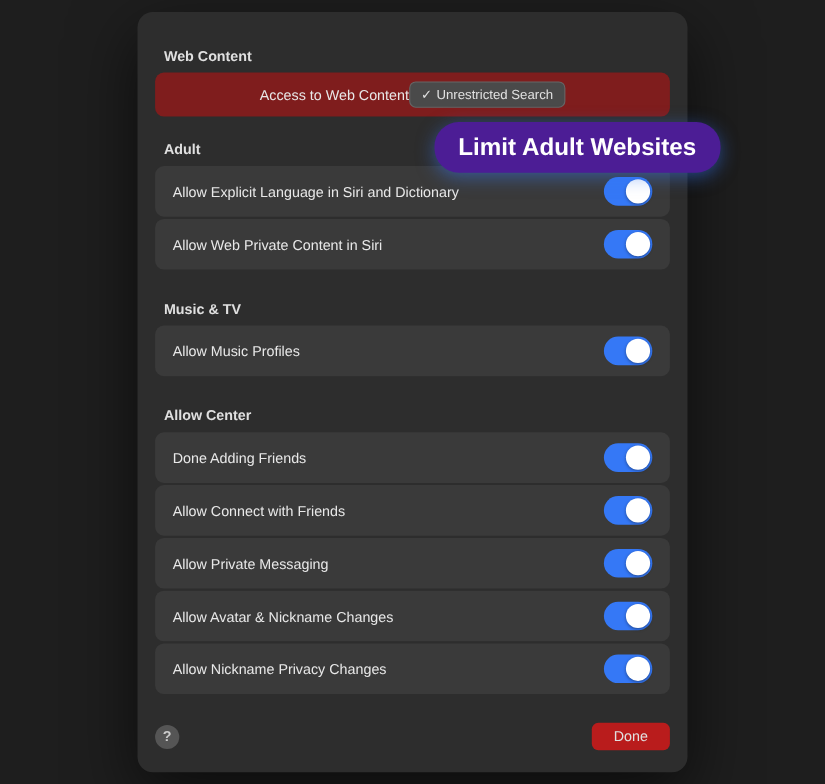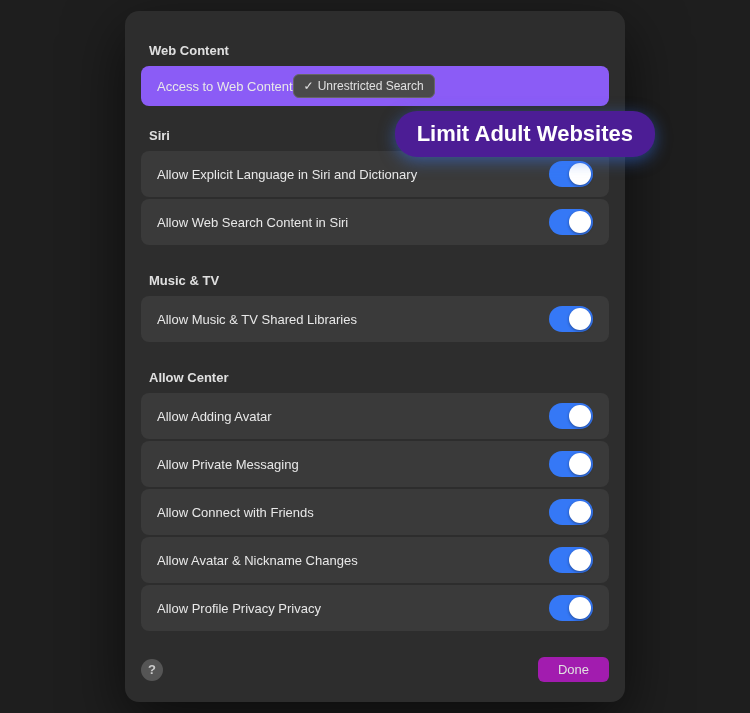--- a/index.html
+++ b/index.html
@@ -73,23 +73,23 @@
       border-radius: 50%;
       top: 2px;
       right: 2px;
       box-shadow: 0 1px 3px rgba(0,0,0,0.4);
     }
 
     
     .web-content-row {
       display: flex;
       align-items: center;
-      justify-content: flex-start;
+      justify-content: center;
       padding: 8px 16px;
-      background: #8b5cf6;
+      background: #7f1d1d;
       border-radius: 8px;
       margin: 2px 16px;
     }
 
     .web-content-label {
       font-size: 13px;
       color: #e8e8e8;
     }
 
     .dropdown-btn {
@@ -141,21 +141,21 @@
       font-size: 13px;
       font-weight: 700;
       display: flex;
       align-items: center;
       justify-content: center;
       cursor: pointer;
       border: none;
     }
 
     .done-btn {
-      background: #a21caf;
+      background: #b91c1c;
       border: none;
       border-radius: 6px;
       color: #e0e0e0;
       font-size: 13px;
       padding: 5px 20px;
       cursor: pointer;
     }
 
     .divider-space {
       height: 6px;
@@ -175,63 +175,63 @@
     <div class="web-content-row">
       <span class="web-content-label">Access to Web Content</span>
       <button class="dropdown-btn">
         <span class="checkmark">✓</span>
         <span>Unrestricted Search</span>
       </button>
     </div>
   </div>
 
   <div class="section-group">
-    <div class="section-header">Siri</div>
+    <div class="section-header">Adult</div>
     <div class="row">
       <span class="row-label">Allow Explicit Language in Siri and Dictionary</span>
       <div class="toggle"></div>
     </div>
     <div class="row">
-      <span class="row-label">Allow Web Search Content in Siri</span>
+      <span class="row-label">Allow Web Private Content in Siri</span>
       <div class="toggle"></div>
     </div>
   </div>
 
   <div class="divider-space"></div>
 
   <div class="section-group">
     <div class="section-header">Music &amp; TV</div>
     <div class="row">
-      <span class="row-label">Allow Music &amp; TV Shared Libraries</span>
+      <span class="row-label">Allow Music Profiles</span>
       <div class="toggle"></div>
     </div>
   </div>
 
   <div class="divider-space"></div>
 
   <div class="section-group">
     <div class="section-header">Allow Center</div>
     <div class="row">
-      <span class="row-label">Allow Adding Avatar</span>
+      <span class="row-label">Done Adding Friends</span>
+      <div class="toggle"></div>
+    </div>
+    <div class="row">
+      <span class="row-label">Allow Connect with Friends</span>
       <div class="toggle"></div>
     </div>
     <div class="row">
       <span class="row-label">Allow Private Messaging</span>
       <div class="toggle"></div>
     </div>
     <div class="row">
-      <span class="row-label">Allow Connect with Friends</span>
-      <div class="toggle"></div>
-    </div>
-    <div class="row">
       <span class="row-label">Allow Avatar &amp; Nickname Changes</span>
       <div class="toggle"></div>
     </div>
     <div class="row">
-      <span class="row-label">Allow Profile Privacy Privacy</span>
+      <span class="row-label">Allow Nickname Privacy Changes</span>
       <div class="toggle"></div>
     </div>
   </div>
 
   <div class="panel-footer">
     <button class="help-btn">
       <span>?</span>
     </button>
     <button class="done-btn">
       <span>Done</span>

